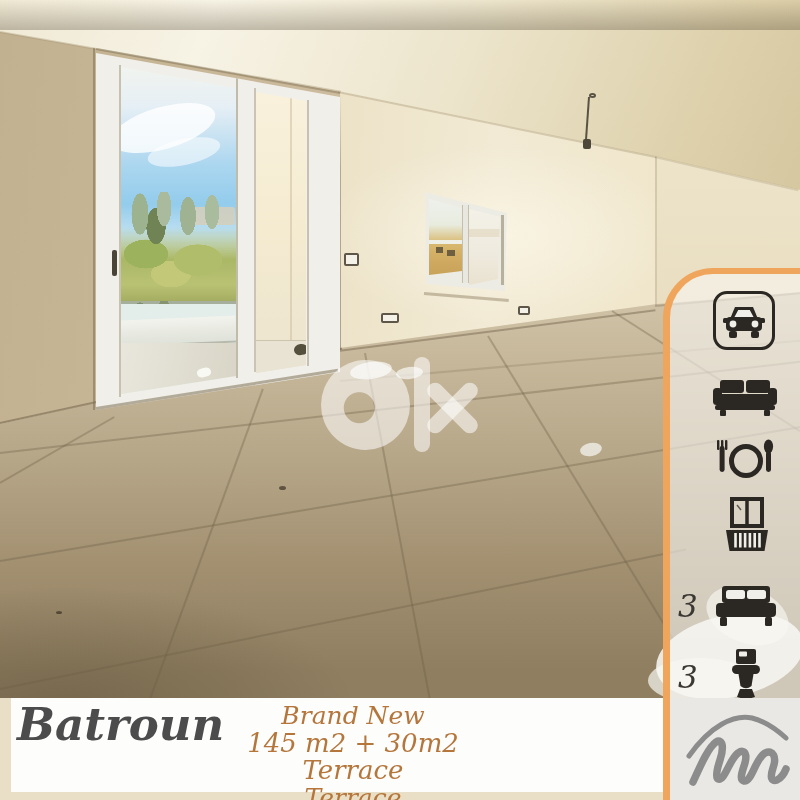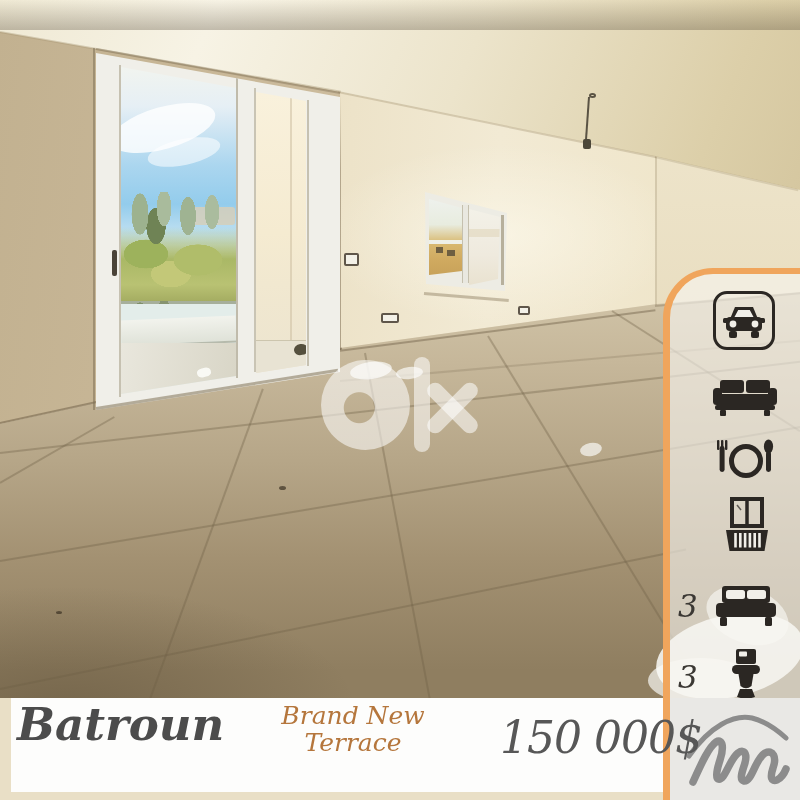--- a/index.html
+++ b/index.html
@@ -224,24 +224,24 @@
       <div class="wm-l"></div>
       <div class="wm-x1"></div>
       <div class="wm-x2"></div>
     </div>
   </div>
 
   <div class="footer">
     <div class="loc-title">Batroun</div>
     <div class="desc">
       <span class="d1">Brand New</span>
+      <span class="d2">145 m2 + 30m2 Terrace</span>
       <span class="d3">Terrace</span>
     </div>
   </div>
-  <div class="price">150 000$</div>
 
   <div class="panel-top">
     <div class="car-box">
       <svg width="48" height="42" viewBox="0 0 48 42" fill="#2b2723">
         <path d="M10 19 L15 7 H33 L38 19 Z"></path>
         <path d="M14.5 17 L18.2 10 H29.8 L33.5 17 Z" fill="#f1efe9"></path>
         <rect x="3" y="18" width="6" height="5" rx="1.5"></rect>
           <rect x="39" y="18" width="6" height="5" rx="1.5"></rect>
         <rect x="6" y="17" width="36" height="14" rx="4"></rect>
         <circle cx="13" cy="24" r="3.4" fill="#f1efe9"></circle>

